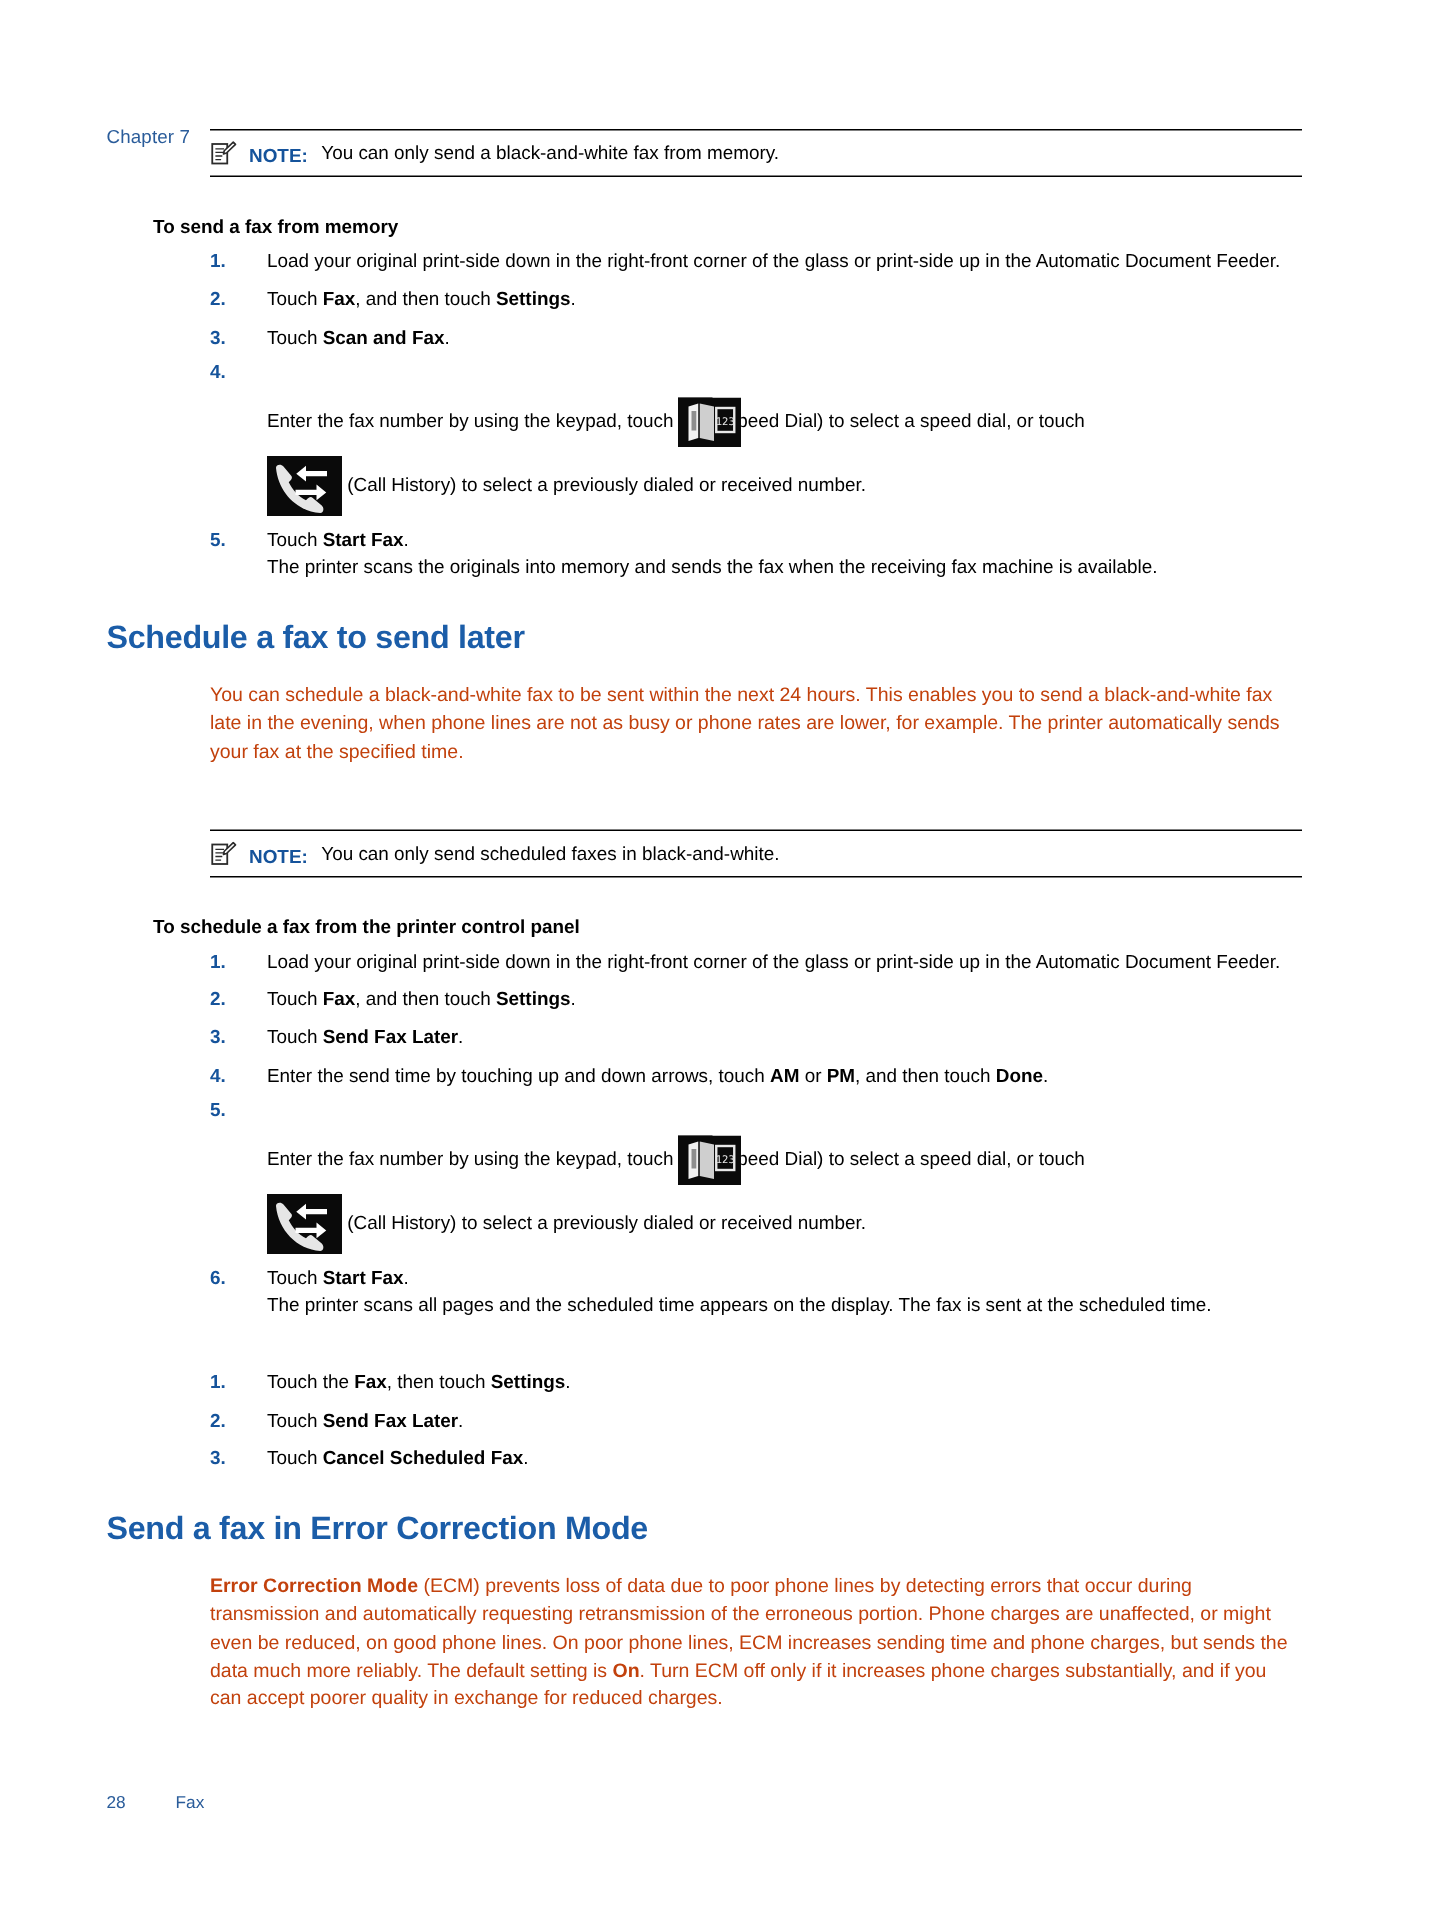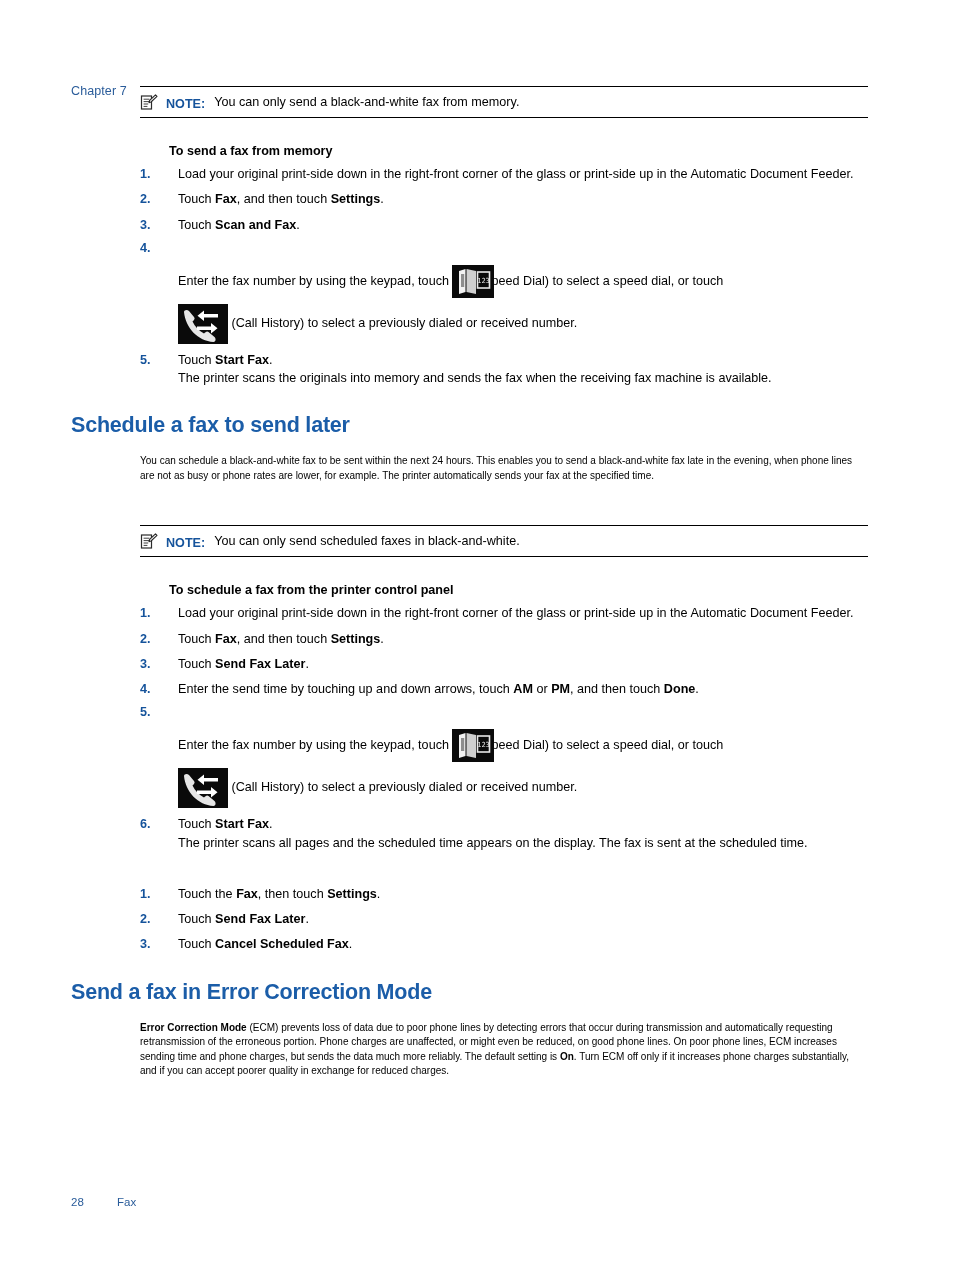--- a/index.html
+++ b/index.html
@@ -68,21 +68,21 @@
     font-size: 12.6px;
     color: #000;
     line-height: 1.35;
   }
 
   
   .proc-title {
     font-weight: bold;
     font-size: 12.6px;
     color: #000;
-    margin-left: 98px;
+    margin-left: 31px;
   }
 
   
   ol.steps {
     list-style: none;
     margin: 0;
     padding: 0;
     margin-left: 69px;
   }
   ol.steps > li {
@@ -112,23 +112,23 @@
     font-size: 21.5px;
     font-weight: bold;
     margin: 0;
     letter-spacing: -0.2px;
   }
 
   
   p.body {
     margin: 0;
     margin-left: 69px;
-    font-size: 10px;
+    font-size: 13px;
     line-height: 1.45;
-    color: #000000;
+    color: #c2410c;
     width: 728px;
   }
 
   b { font-weight: bold; }
 
   
   .icon-inline {
     display: inline-block;
     vertical-align: middle;
     background: #000;

